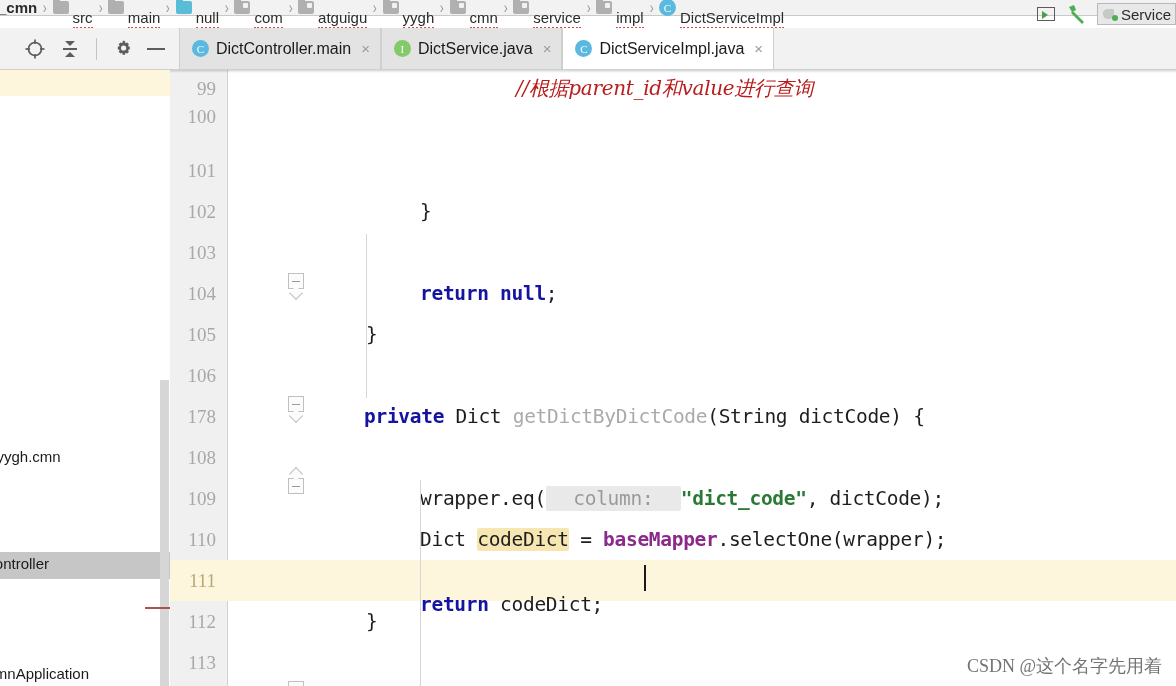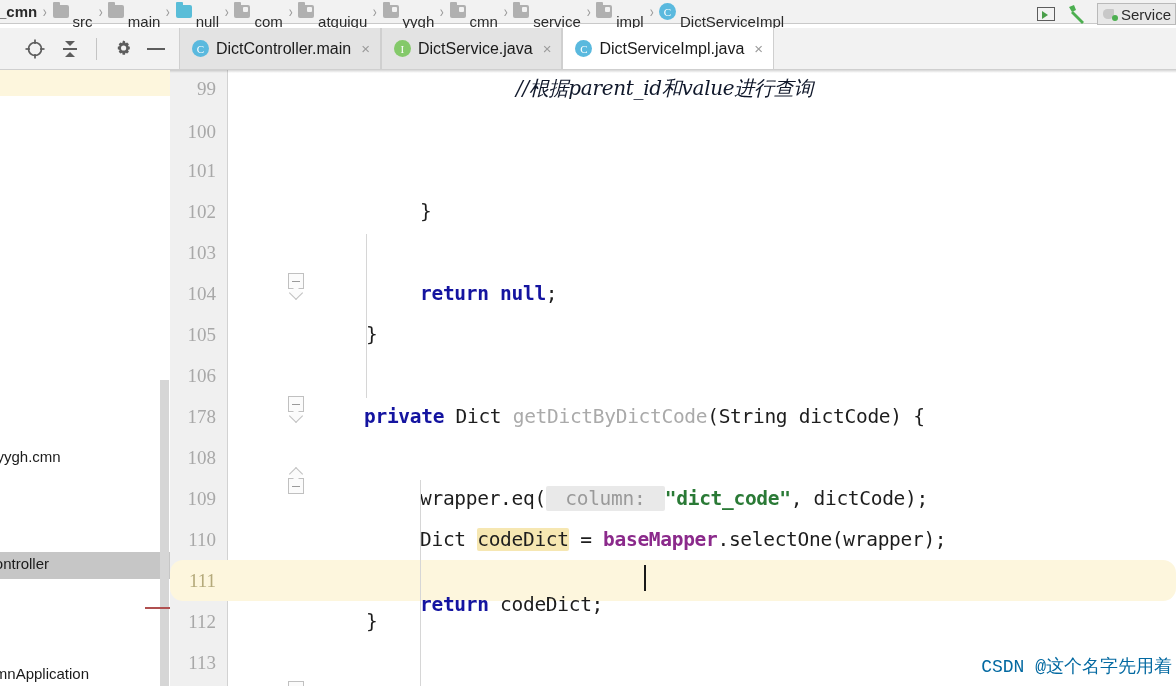--- a/index.html
+++ b/index.html
@@ -14,21 +14,21 @@
   #app {
     position: relative;
     width: 1176px; height: 686px;
     overflow: hidden;
     background: #ffffff;
   }
 
   
   .breadcrumb-bar {
     position: absolute; left: 0; top: 0;
-    width: 1176px; height: 24px;
+    width: 1176px; height: 16px;
     background: #f2f2f2;
     border-bottom: 1px solid #c9c9c9;
     display: flex; align-items: center;
     padding-left: 0px;
     white-space: nowrap;
   }
   .crumb {
     display: flex; align-items: center;
     height: 28px;
     padding: 0 3px;
@@ -212,21 +212,21 @@
     border-right: 1px solid #d2d2d2;
   }
   .fold-col {
     position: absolute; left: 59px; top: 0;
     width: 68px; height: 616px;
     background: #ffffff;
   }
   .row {
     position: absolute; left: 0; width: 1006px; height: 41px;
   }
-  .row.cur { background: #fdf6dd; border-radius: 13px; }
+  .row.cur { background: #fdf6dd; }
   .ln {
     position: absolute; left: 0; width: 46px;
     text-align: right;
     font-family: "Liberation Serif", serif;
     font-size: 19px;
     color: #a8a8a8;
     line-height: 41px;
   }
   .row.cur .ln { color: #b4a97a; }
   .code {
@@ -235,24 +235,24 @@
     font-size: 19.5px;
     line-height: 41px;
     color: #1d1d1d;
     white-space: pre;
     letter-spacing: -0.3px;
   }
   .kw { color: #1414a0; font-weight: bold; }
   .str { color: #2a7a36; font-weight: bold; }
   .fld { color: #8b2a8b; font-weight: bold; }
   .mth { color: #aaaaaa; }
-  .hint { color: #9a9a9a; background: #e9e9e9; border-radius: 2px; padding: 1px 8px; }
+  .hint { color: #9a9a9a; background: #e9e9e9; border-radius: 2px; padding: 1px 16px; }
   .hl-ident { background: #f6e7b2; border-radius: 2px; }
   .cmt {
-    color: #0f172a; font-style: italic;
+    color: #b91c1c; font-style: italic;
     font-family: "DejaVu Serif", serif;
     font-size: 20px;
   }
   .indent-guide {
     position: absolute;
     width: 1px; background: #d6d6d6;
   }
   .fold-marker {
     position: absolute;
     width: 16px; height: 16px;
@@ -274,23 +274,23 @@
   }
   .caret {
     position: absolute; width: 2px; height: 26px;
     background: #1a1a1a;
   }
   .err-mark {
     position: absolute; width: 26px; height: 2px;
     background: #b05050;
   }
   .watermark {
-    position: absolute; right: 4px; bottom: 8px;
-    color: #0369a1; font-size: 18px;
-    font-family: Liberation Mono, monospace;
+    position: absolute; right: 14px; bottom: 8px;
+    color: #737373; font-size: 18px;
+    font-family: Liberation Serif, serif;
     white-space: nowrap;
   }
   .top-shadow {
     position: absolute; left: 170px; top: 70px;
     width: 1006px; height: 3px;
     background: linear-gradient(to bottom, rgba(0,0,0,0.16), rgba(0,0,0,0));
   }
 </style>
 </head>
 <body>
@@ -441,21 +441,21 @@
 
   <div class="editor">
     <div class="gutter"></div>
     <div class="fold-col"></div>
 
     <div id="rows">
         <div class="row" style="top: -2px;">
           <div class="ln">99</div>
           <div class="code" style="left: 346px;"><span class="cmt">//根据parent_id和value进行查询</span></div>
         </div>
-        <div class="row" style="top: 41px;">
+        <div class="row" style="top: 26px;">
           <div class="ln">100</div>
         </div>
         <div class="row" style="top: 80px;">
           <div class="ln">101</div>
         </div>
         <div class="row" style="top: 121px;">
           <div class="ln">102</div>
           <div class="code" style="left: 250px;">}</div>
         </div>
         <div class="row" style="top: 162px;">

